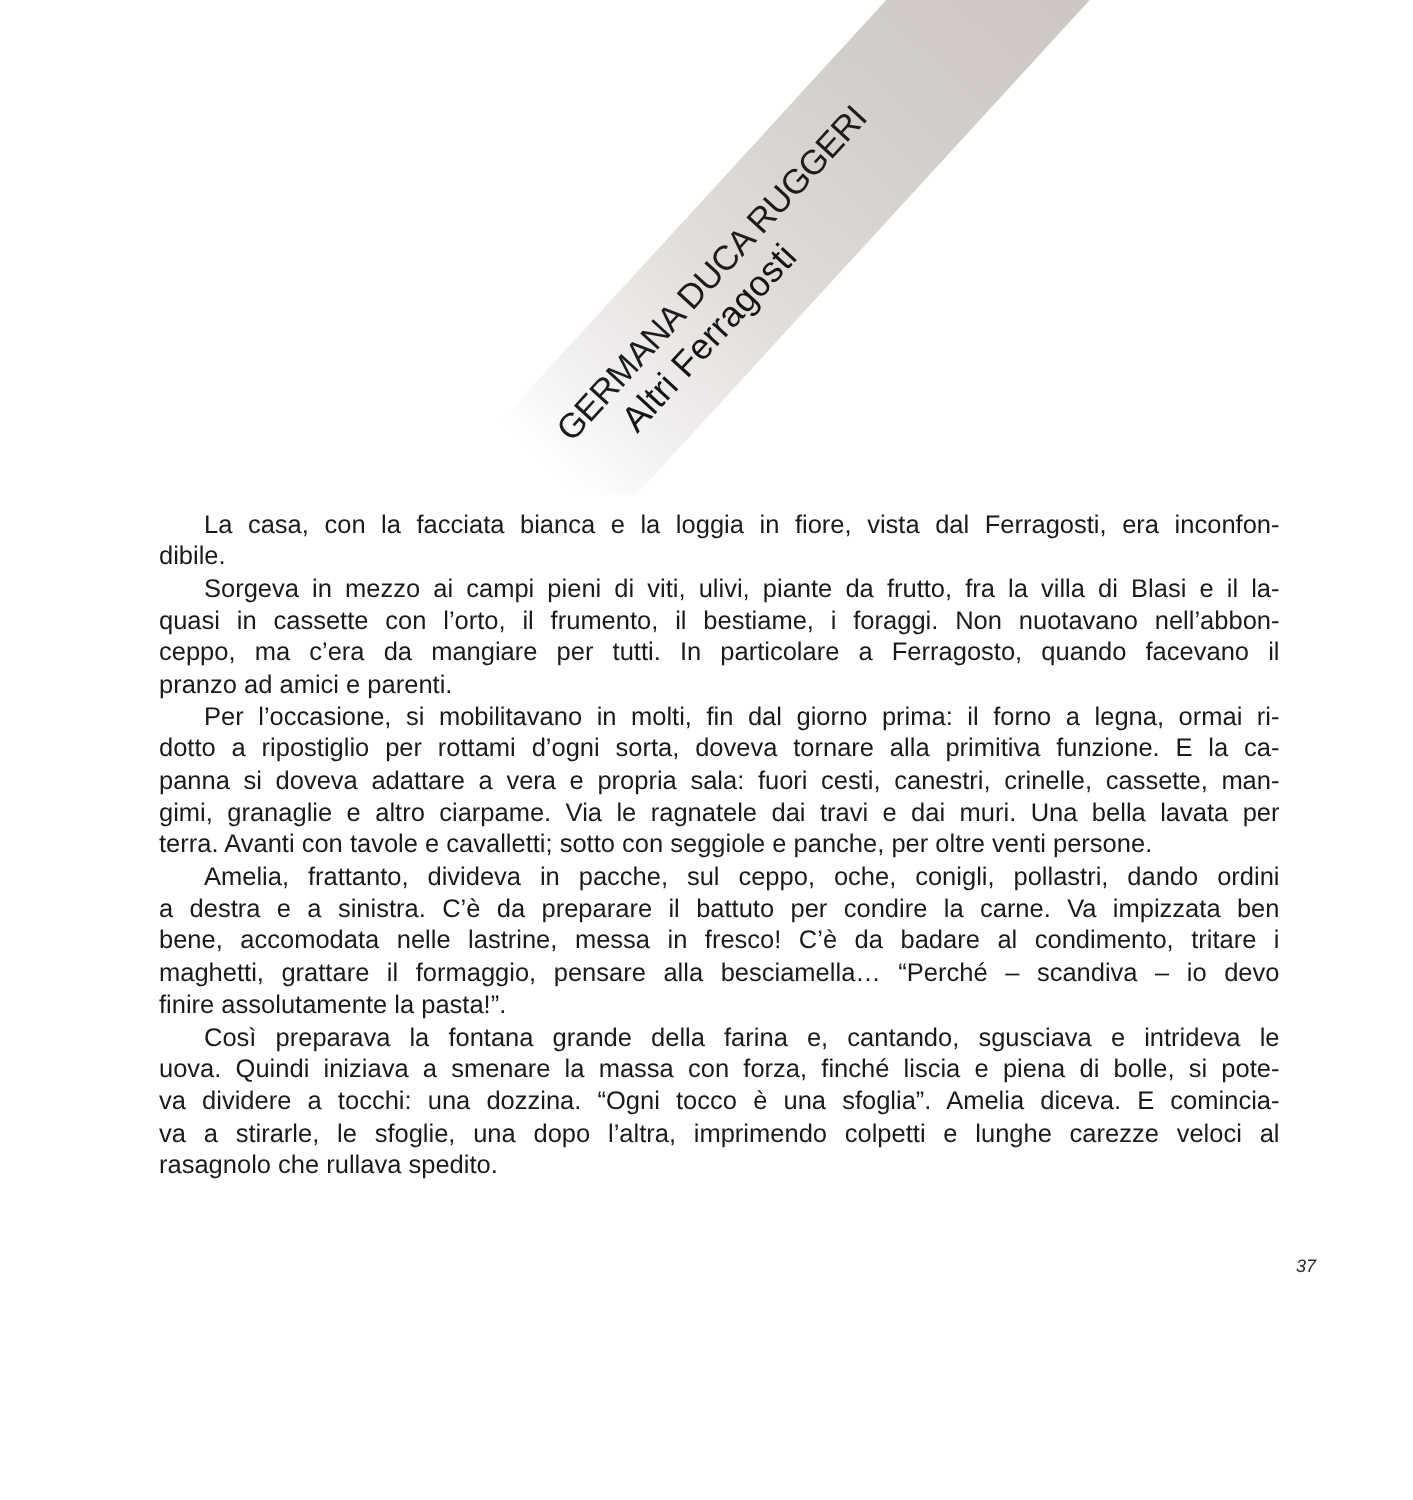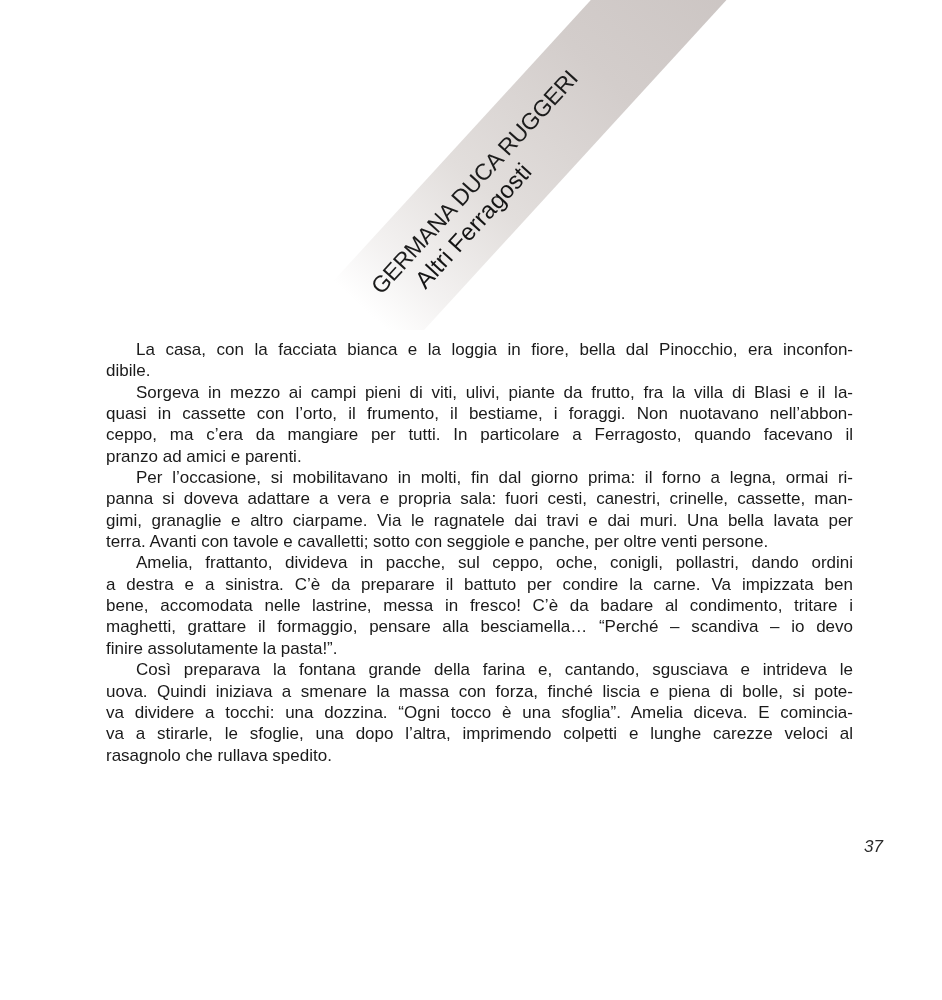--- a/index.html
+++ b/index.html
@@ -81,53 +81,54 @@
     .line.last {
       text-align-last: left;
     }
     .line.indent {
       padding-left: 30px;
     }
     .page-number {
       position: absolute;
       left: 864px;
       top: 837px;
-      font-size: 17px;
+      font-size: 12px;
       font-style: italic;
       color: #2a2a2a;
     }
   </style>
 </head>
 <body>
 
 <div class="band-wrap">
   <div class="band">
     <div class="band-text">
       <div class="author">GERMANA DUCA RUGGERI</div>
       <div class="title">Altri Ferragosti</div>
     </div>
   </div>
 </div>
 
 <div class="body-text">
 
   <div>
-    <span class="line indent">La casa, con la facciata bianca e la loggia in fiore, bella dal Pinocchio, era inconfon-</span>
+    <span class="line indent">La casa, con la facciata bianca e la loggia in fiore, vista dal Ferragosti, era inconfon-</span>
     <span class="line last">dibile.</span>
   </div>
 
   <div>
     <span class="line indent">Sorgeva in mezzo ai campi pieni di viti, ulivi, piante da frutto, fra la villa di Blasi e il la-</span>
     <span class="line">quasi in cassette con l’orto, il frumento, il bestiame, i foraggi. Non nuotavano nell’abbon-</span>
     <span class="line">ceppo, ma c’era da mangiare per tutti. In particolare a Ferragosto, quando facevano il</span>
     <span class="line last">pranzo ad amici e parenti.</span>
   </div>
 
   <div>
     <span class="line indent">Per l’occasione, si mobilitavano in molti, fin dal giorno prima: il forno a legna, ormai ri-</span>
+    <span class="line">dotto a ripostiglio per rottami d’ogni sorta, doveva tornare alla primitiva funzione. E la ca-</span>
     <span class="line">panna si doveva adattare a vera e propria sala: fuori cesti, canestri, crinelle, cassette, man-</span>
     <span class="line">gimi, granaglie e altro ciarpame. Via le ragnatele dai travi e dai muri. Una bella lavata per</span>
     <span class="line last">terra. Avanti con tavole e cavalletti; sotto con seggiole e panche, per oltre venti persone.</span>
   </div>
 
   <div>
     <span class="line indent">Amelia, frattanto, divideva in pacche, sul ceppo, oche, conigli, pollastri, dando ordini</span>
     <span class="line">a destra e a sinistra. C’è da preparare il battuto per condire la carne. Va impizzata ben</span>
     <span class="line">bene, accomodata nelle lastrine, messa in fresco! C’è da badare al condimento, tritare i</span>
     <span class="line">maghetti, grattare il formaggio, pensare alla besciamella… “Perché – scandiva – io devo</span>

